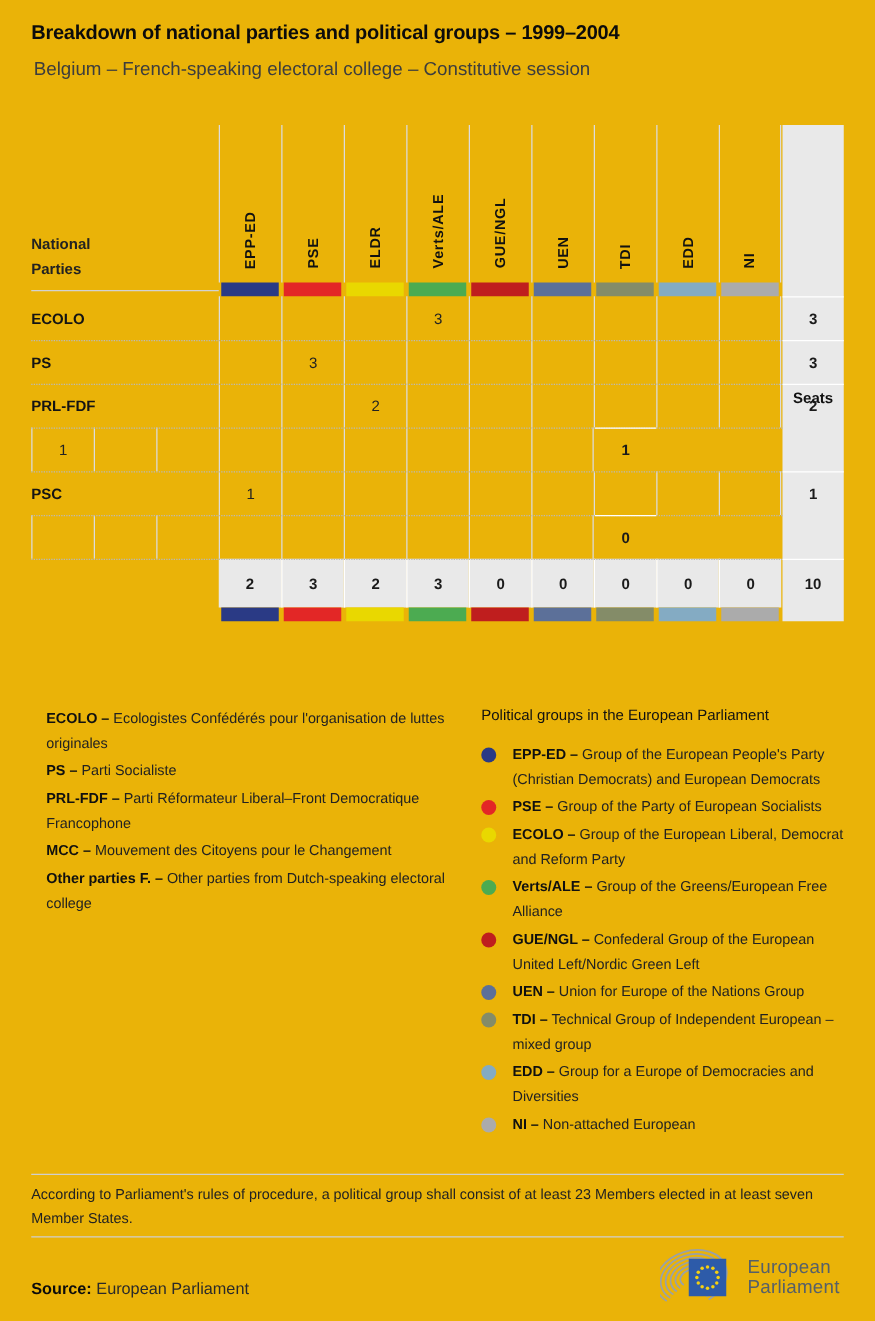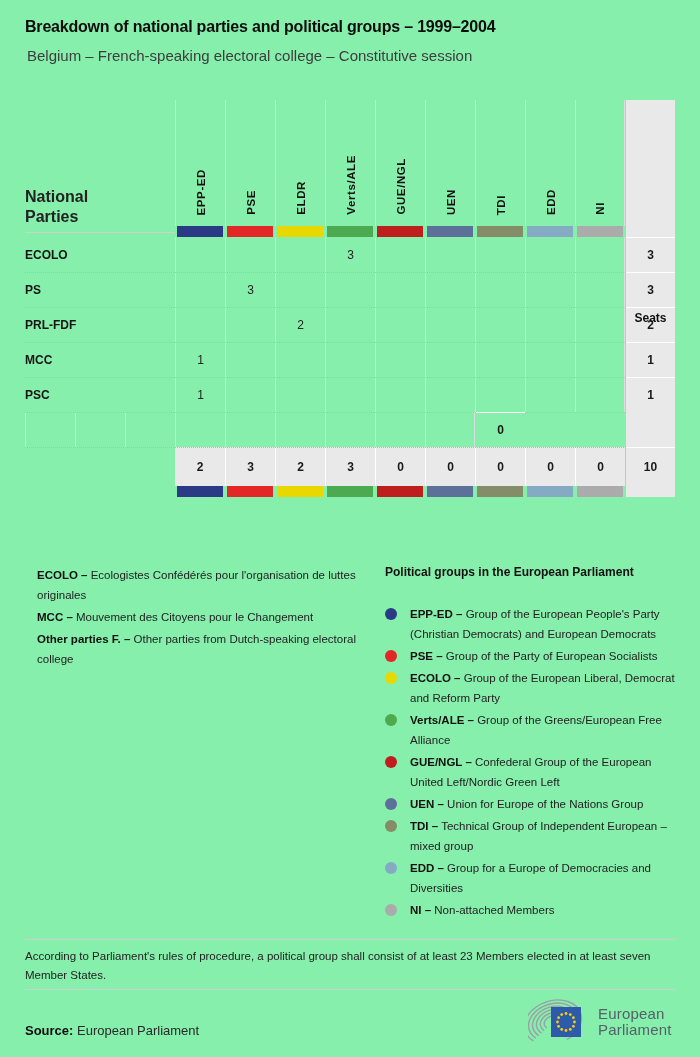--- a/index.html
+++ b/index.html
@@ -1,29 +1,29 @@
 <!DOCTYPE html>
 <html><head>
 <meta charset="utf-8">
 <style>
   html,body{margin:0;padding:0;background:#fff}
-  .page{position:relative;width:700px;height:1057px;background:#86efac;overflow:hidden;
+  .page{position:relative;width:700px;height:1057px;background:#eab308;overflow:hidden;
         font-family:"Liberation Sans",sans-serif;color:#1a1a1a}
   .title{position:absolute;left:25px;top:18px;font-size:16px;font-weight:bold;color:#0c0c0c;letter-spacing:-0.2px}
   .subtitle{position:absolute;left:27px;top:47px;font-size:15px;color:#3d3d3d}
 
   
   .tbl{position:absolute;left:25px;top:100px;width:650px;height:397px;font-size:12px}
   .seatsbg{position:absolute;left:601px;top:0;width:49px;height:397px;background:#e9e9e9}
   .vh{position:absolute;top:0;height:126px;width:50px;display:flex;align-items:flex-end;justify-content:center;
       border-left:1px solid #dcdcdc;box-sizing:border-box}
   .vh.last{border-right:1px solid #dcdcdc}
   .vh span{writing-mode:vertical-rl;transform:rotate(180deg);font-weight:bold;font-size:11.5px;
            letter-spacing:0.6px;margin-bottom:11px;white-space:nowrap;color:#111}
-  .corner{position:absolute;left:0;font-weight:bold;font-size:16px;color:#222}
+  .corner{position:absolute;left:0;font-weight:bold;font-size:12px;color:#222}
   .corner.l1{top:88px}.corner.l2{top:108px}
   .seats-h{position:absolute;left:601px;width:49px;top:211px;text-align:center;font-weight:bold;font-size:12px;color:#111}
   .label-rule{position:absolute;left:0;top:132px;width:150px;border-top:1px solid #d2d2d2}
   .barrow{position:absolute;left:150px;top:126px;width:450px;height:11px;display:flex}
   .barrow.bottom{top:386px}
   .barrow i{display:block;width:46px;height:11px;margin:0 2px}
   .rows{position:absolute;left:0;top:137px;width:650px}
   .row{display:flex;height:35px;position:relative}
   .sep::before{content:"";position:absolute;left:0;top:0;width:601px;border-top:1px dotted #b9b9b9}
   .rlabel{width:150px;display:flex;align-items:center;font-weight:bold;color:#141414}
@@ -35,21 +35,21 @@
   .tc{width:50px;box-sizing:border-box;background:#e9e9e9;display:flex;align-items:center;justify-content:center;
       font-weight:bold;border-left:1px solid #fff}
   .tc.first{border-left:none}
 
   
   .legend-national{position:absolute;left:25px;top:565px;width:348px}
   .legend-national h3{margin:0 0 15px;font-family:"DejaVu Sans Mono",monospace;font-size:13px;letter-spacing:1.5px;color:#111;font-weight:bold}
   .lit{font-size:11.5px;line-height:20px;margin:0 12px 2px;color:#222}
   .lit b,.gitem b{color:#101010}
   .legend-groups{position:absolute;left:385px;top:565px;width:296px}
-  .legend-groups h3{margin:0 0 25px;font-size:12px;color:#111;font-weight:bold}
+  .legend-groups h3{margin:0 0 15px;font-size:12px;color:#111;font-weight:normal}
   .gitem{position:relative;padding-left:25px;font-size:11.5px;line-height:20px;margin:0 0 2px;color:#222}
   .dot{position:absolute;left:0;top:4px;width:12px;height:12px;border-radius:50%}
 
   
   .rule{position:absolute;left:25px;width:650px;border-top:1px solid #cfcfcf}
   .rule.r1{top:939px}.rule.r2{top:989px}
   .footnote{position:absolute;left:25px;top:947px;width:648px;font-size:11.5px;line-height:19px;color:#222}
   .source{position:absolute;left:25px;top:1023px;font-size:13px;color:#2a2a2a}
   .source b{color:#0c0c0c}
   .logo{position:absolute;left:528px;top:998px;display:flex;align-items:center;gap:6px}
@@ -145,21 +145,20 @@
         <div class="c">2</div>
         <div class="c"></div>
         <div class="c"></div>
         <div class="c"></div>
         <div class="c"></div>
         <div class="c"></div>
         <div class="c last"></div>
         <div class="sc">2</div>
       </div>
       <div class="row sep">
-        <div class="rlabel">MCC</div>
         <div class="c">1</div>
         <div class="c"></div>
         <div class="c"></div>
         <div class="c"></div>
         <div class="c"></div>
         <div class="c"></div>
         <div class="c"></div>
         <div class="c"></div>
         <div class="c last"></div>
         <div class="sc">1</div>
@@ -213,35 +212,37 @@
       <i style="background-color: rgb(191, 30, 30);"></i>
       <i style="background-color: rgb(92, 112, 153);"></i>
       <i style="background-color: rgb(132, 140, 104);"></i>
       <i style="background-color: rgb(132, 171, 195);"></i>
       <i style="background-color: rgb(171, 171, 171);"></i>
     </div>
   </div>
 
   <div class="legend-national">
     <p class="lit"><b>ECOLO –</b> <span>Ecologistes Confédérés pour l'organisation de luttes originales</span></p>
+    <p class="lit"><b>PS –</b> <span>Parti Socialiste</span></p>
+    <p class="lit"><b>PRL-FDF –</b> <span>Parti Réformateur Liberal–Front Democratique Francophone</span></p>
     <p class="lit"><b>MCC –</b> <span>Mouvement des Citoyens pour le Changement</span></p>
     <p class="lit"><b>Other parties F. –</b> <span>Other parties from Dutch-speaking electoral college</span></p>
   </div>
 
   <div class="legend-groups">
     <h3>Political groups in the European Parliament</h3>
     <div class="gitem"><span class="dot" style="background-color: rgb(42, 58, 133);"></span><b>EPP-ED –</b> <span>Group of the European People's Party (Christian Democrats) and European Democrats</span></div>
     <div class="gitem"><span class="dot" style="background-color: rgb(227, 39, 38);"></span><b>PSE –</b> <span>Group of the Party of European Socialists</span></div>
     <div class="gitem"><span class="dot" style="background-color: rgb(233, 216, 0);"></span><b>ECOLO –</b> <span>Group of the European Liberal, Democrat and Reform Party</span></div>
     <div class="gitem"><span class="dot" style="background-color: rgb(76, 171, 81);"></span><b>Verts/ALE –</b> <span>Group of the Greens/European Free Alliance</span></div>
     <div class="gitem"><span class="dot" style="background-color: rgb(191, 30, 30);"></span><b>GUE/NGL –</b> <span>Confederal Group of the European United Left/Nordic Green Left</span></div>
     <div class="gitem"><span class="dot" style="background-color: rgb(92, 112, 153);"></span><b>UEN –</b> <span>Union for Europe of the Nations Group</span></div>
     <div class="gitem"><span class="dot" style="background-color: rgb(132, 140, 104);"></span><b>TDI –</b> <span>Technical Group of Independent European – mixed group</span></div>
     <div class="gitem"><span class="dot" style="background-color: rgb(132, 171, 195);"></span><b>EDD –</b> <span>Group for a Europe of Democracies and Diversities</span></div>
-    <div class="gitem"><span class="dot" style="background-color: rgb(171, 171, 171);"></span><b>NI –</b> <span>Non-attached Members</span></div>
+    <div class="gitem"><span class="dot" style="background-color: rgb(171, 171, 171);"></span><b>NI –</b> <span>Non-attached European</span></div>
   </div>
 
   <div class="rule r1"></div>
   <div class="footnote">According to Parliament's rules of procedure, a political group shall consist of at least 23 Members elected in at least seven Member States.</div>
   <div class="rule r2"></div>
 
   <div class="source"><b>Source:</b> <span>European Parliament</span></div>
 
   <div class="logo">
     <svg width="64" height="48" viewBox="0 0 64 48">

